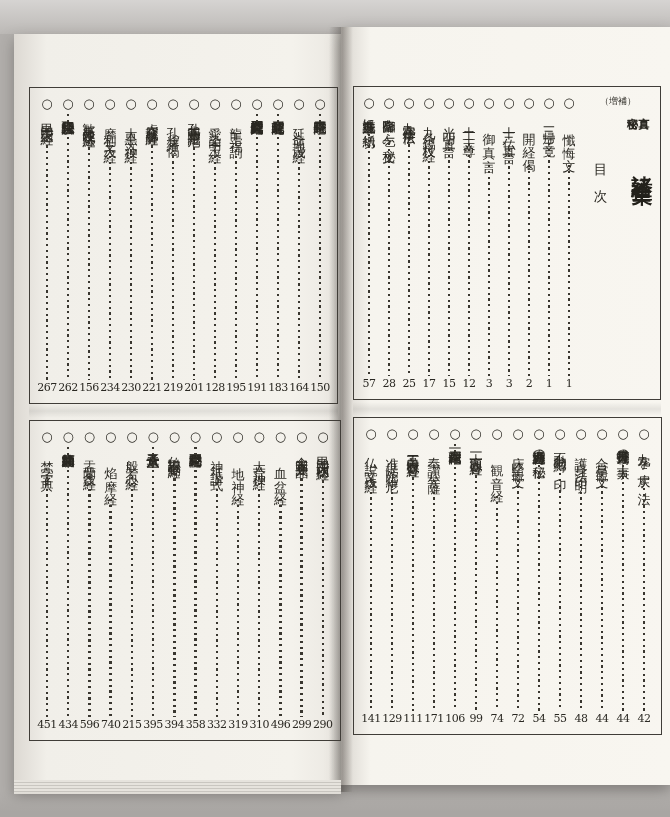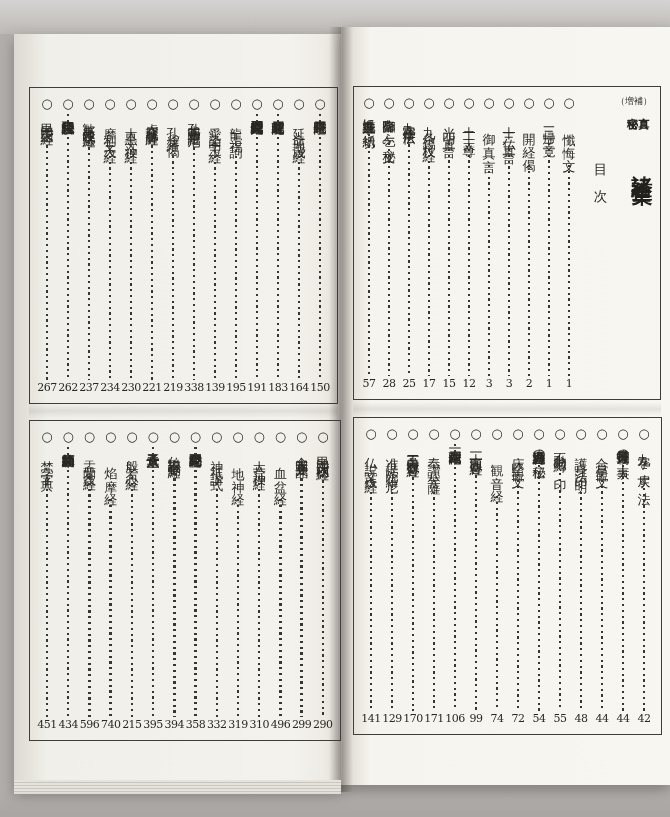--- a/index.html
+++ b/index.html
@@ -35,21 +35,21 @@
       line-height:1;white-space:nowrap;color:#2a2822;}
   .ls1{letter-spacing:2px}
   .ls2{letter-spacing:6px}
   .ls3{letter-spacing:13px}
   .leader{flex:1 1 auto;width:2.4px;min-height:8px;margin:3px 0 2px 0;
       background:repeating-linear-gradient(to bottom,#39362f 0 2.2px,transparent 2.2px 5.8px);}
   .num{font-size:11px;color:#2a2822;line-height:1;letter-spacing:-0.5px;
        font-family:"DejaVu Serif",serif;}
 
   .title-block{position:relative;width:74px;flex:0 0 auto;}
-  .supplement{position:absolute;top:0;right:1px;font-size:9px;color:#2a2822;}
+  .supplement{position:absolute;top:0;right:17px;font-size:9px;color:#2a2822;}
   .series{position:absolute;top:14px;right:4px;display:flex;flex-direction:row-reverse;}
   .series span{writing-mode:vertical-rl;text-orientation:upright;font-size:11px;
        font-weight:bold;line-height:1.05;color:#2a2822;}
   .main-title{position:absolute;top:64px;right:0;writing-mode:vertical-rl;
        text-orientation:upright;font-size:21px;font-weight:bold;letter-spacing:3px;
        line-height:1;color:#23211b;}
   .toc-label{position:absolute;top:58px;right:46px;writing-mode:vertical-rl;
        text-orientation:upright;font-size:13.5px;letter-spacing:26px;line-height:1;color:#2a2822;}
 </style>
 </head>
@@ -154,26 +154,26 @@
         <div class="num">191</div>
       </div>
       <div class="col">
         <div class="vt ls2">○龍王祝詞</div>
         <div class="leader"></div>
         <div class="num">195</div>
       </div>
       <div class="col">
         <div class="vt ls2">○愛染明王経</div>
         <div class="leader"></div>
-        <div class="num">139</div>
+        <div class="num">128</div>
       </div>
       <div class="col">
         <div class="vt ls1">○孔雀明王陀羅尼</div>
         <div class="leader"></div>
-        <div class="num">338</div>
+        <div class="num">201</div>
       </div>
       <div class="col">
         <div class="vt ls2">○孔雀経偈</div>
         <div class="leader"></div>
         <div class="num">219</div>
       </div>
       <div class="col">
         <div class="vt ls1">○虚空蔵菩薩経</div>
         <div class="leader"></div>
         <div class="num">221</div>
@@ -184,21 +184,21 @@
         <div class="num">230</div>
       </div>
       <div class="col">
         <div class="vt ls2">○摩利支天経</div>
         <div class="leader"></div>
         <div class="num">234</div>
       </div>
       <div class="col">
         <div class="vt ls1">○歓喜天使呪法経</div>
         <div class="leader"></div>
-        <div class="num">237</div>
+        <div class="num">156</div>
       </div>
       <div class="col">
         <div class="vt ">○仏説聖天行法秘密経</div>
         <div class="leader"></div>
         <div class="num">262</div>
       </div>
       <div class="col">
         <div class="vt ls1">○毘沙門天王経</div>
         <div class="leader"></div>
         <div class="num">267</div>
@@ -256,21 +256,21 @@
         <div class="num">106</div>
       </div>
       <div class="col">
         <div class="vt ls2">○奉讃八菩薩</div>
         <div class="leader"></div>
         <div class="num">171</div>
       </div>
       <div class="col">
         <div class="vt ls1">○高王白衣観音経</div>
         <div class="leader"></div>
-        <div class="num">170</div>
+        <div class="num">111</div>
       </div>
       <div class="col">
         <div class="vt ls2">○准提陀羅尼</div>
         <div class="leader"></div>
         <div class="num">129</div>
       </div>
       <div class="col">
         <div class="vt ls2">○仏説文殊経</div>
         <div class="leader"></div>
         <div class="num">141</div>

